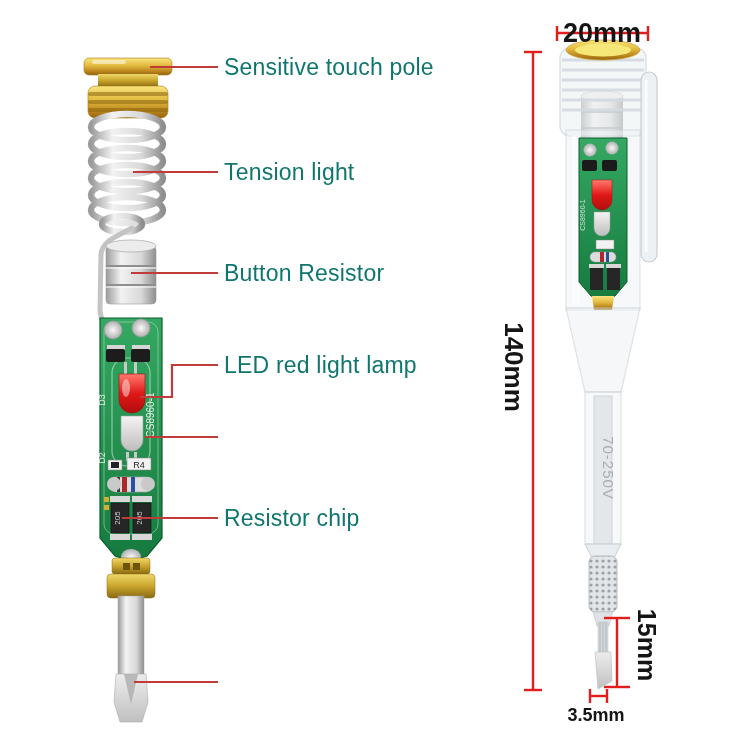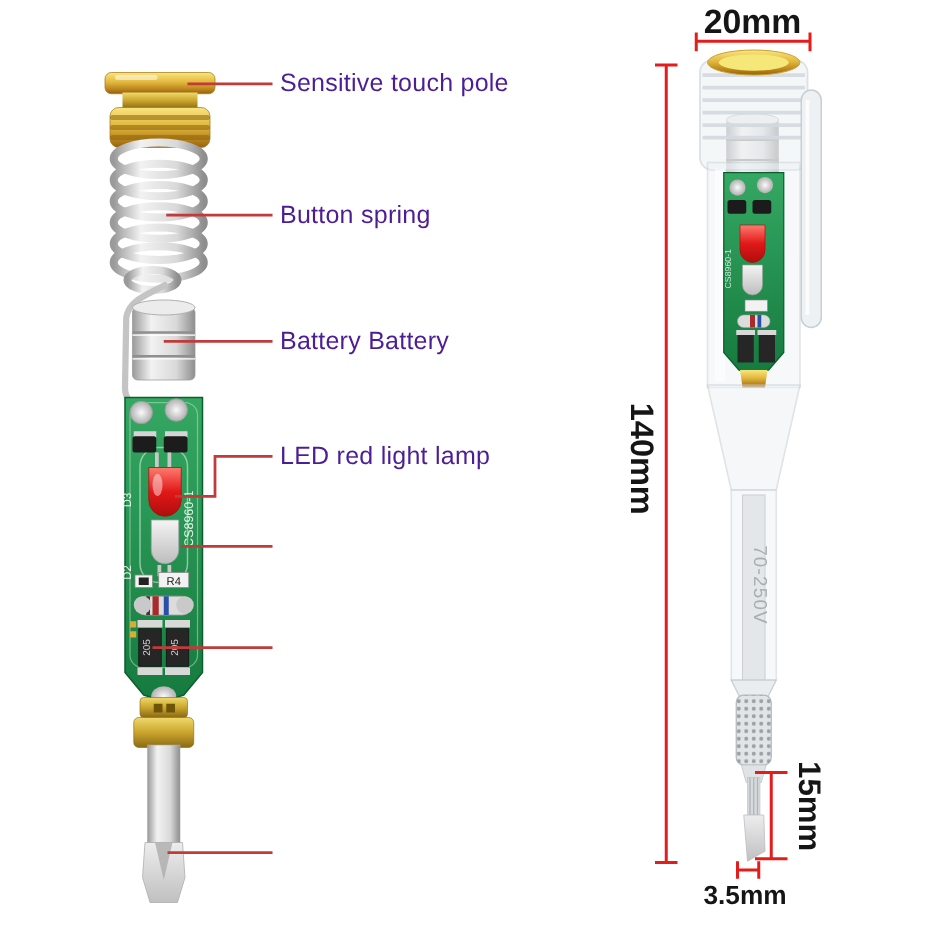--- a/index.html
+++ b/index.html
@@ -2,31 +2,31 @@
 <html><head>
 <meta charset="utf-8">
 <style>
   html,body{margin:0;padding:0;background:#fff;}
   .canvas{
     position:relative;width:750px;height:750px;background:#fff;overflow:hidden;
     font-family:"Liberation Sans", sans-serif;
   }
   .canvas svg{position:absolute;left:0;top:0;}
   .callout{
-    position:absolute;left:224px;font-size:20px;color:#4c1d95;
+    position:absolute;left:224px;font-size:23px;color:#0f766e;
     white-space:nowrap;line-height:26px;letter-spacing:.2px;text-align:right;
   }
   .dim{
     position:absolute;color:#151515;font-weight:600;white-space:nowrap;
     text-align:center;
   }
-  .dim-20{left:552px;top:2px;width:100px;font-size:27px;}
+  .dim-20{left:552px;top:18px;width:100px;font-size:27px;}
   .dim-140{left:459px;top:352px;width:110px;height:30px;font-size:26px;transform:rotate(90deg);}
   .dim-15{left:602px;top:631px;width:90px;height:28px;font-size:25px;transform:rotate(90deg);}
-  .dim-35{left:541px;top:705px;width:110px;font-size:21px;}
+  .dim-35{left:541px;top:705px;width:110px;font-size:18px;}
   .silk{fill:#e4f3e8;font-family:"Liberation Sans",sans-serif;}
 </style>
 </head>
 <body>
 
 <div class="canvas">
 
   <svg width="750" height="750" viewBox="0 0 750 750">
     <defs>
       <linearGradient id="goldV" x1="0" y1="0" x2="0" y2="1">
@@ -260,21 +260,22 @@
       <path d="M617 618 V687"></path>
         <path d="M604 618 H630"></path>
         <path d="M604 687 H630"></path>
       <path d="M590 696 H607"></path>
         <path d="M590 689 V703"></path>
         <path d="M607 689 V703"></path>
     </g>
   </svg>
 
   <div class="callout" style="top:54px">Sensitive touch pole</div>
-  <div class="callout" style="top:159px">Button spring</div>
-  <div class="callout" style="top:260px">Battery Battery</div>
+  <div class="callout" style="top:159px">Tension light</div>
+  <div class="callout" style="top:260px">Button Resistor</div>
   <div class="callout" style="top:352px">LED red light lamp</div>
+  <div class="callout" style="top:505px">Resistor chip</div>
 
   <div class="dim dim-20">20mm</div>
   <div class="dim dim-140">140mm</div>
   <div class="dim dim-15">15mm</div>
   <div class="dim dim-35">3.5mm</div>
 </div>
 
 </body></html>

